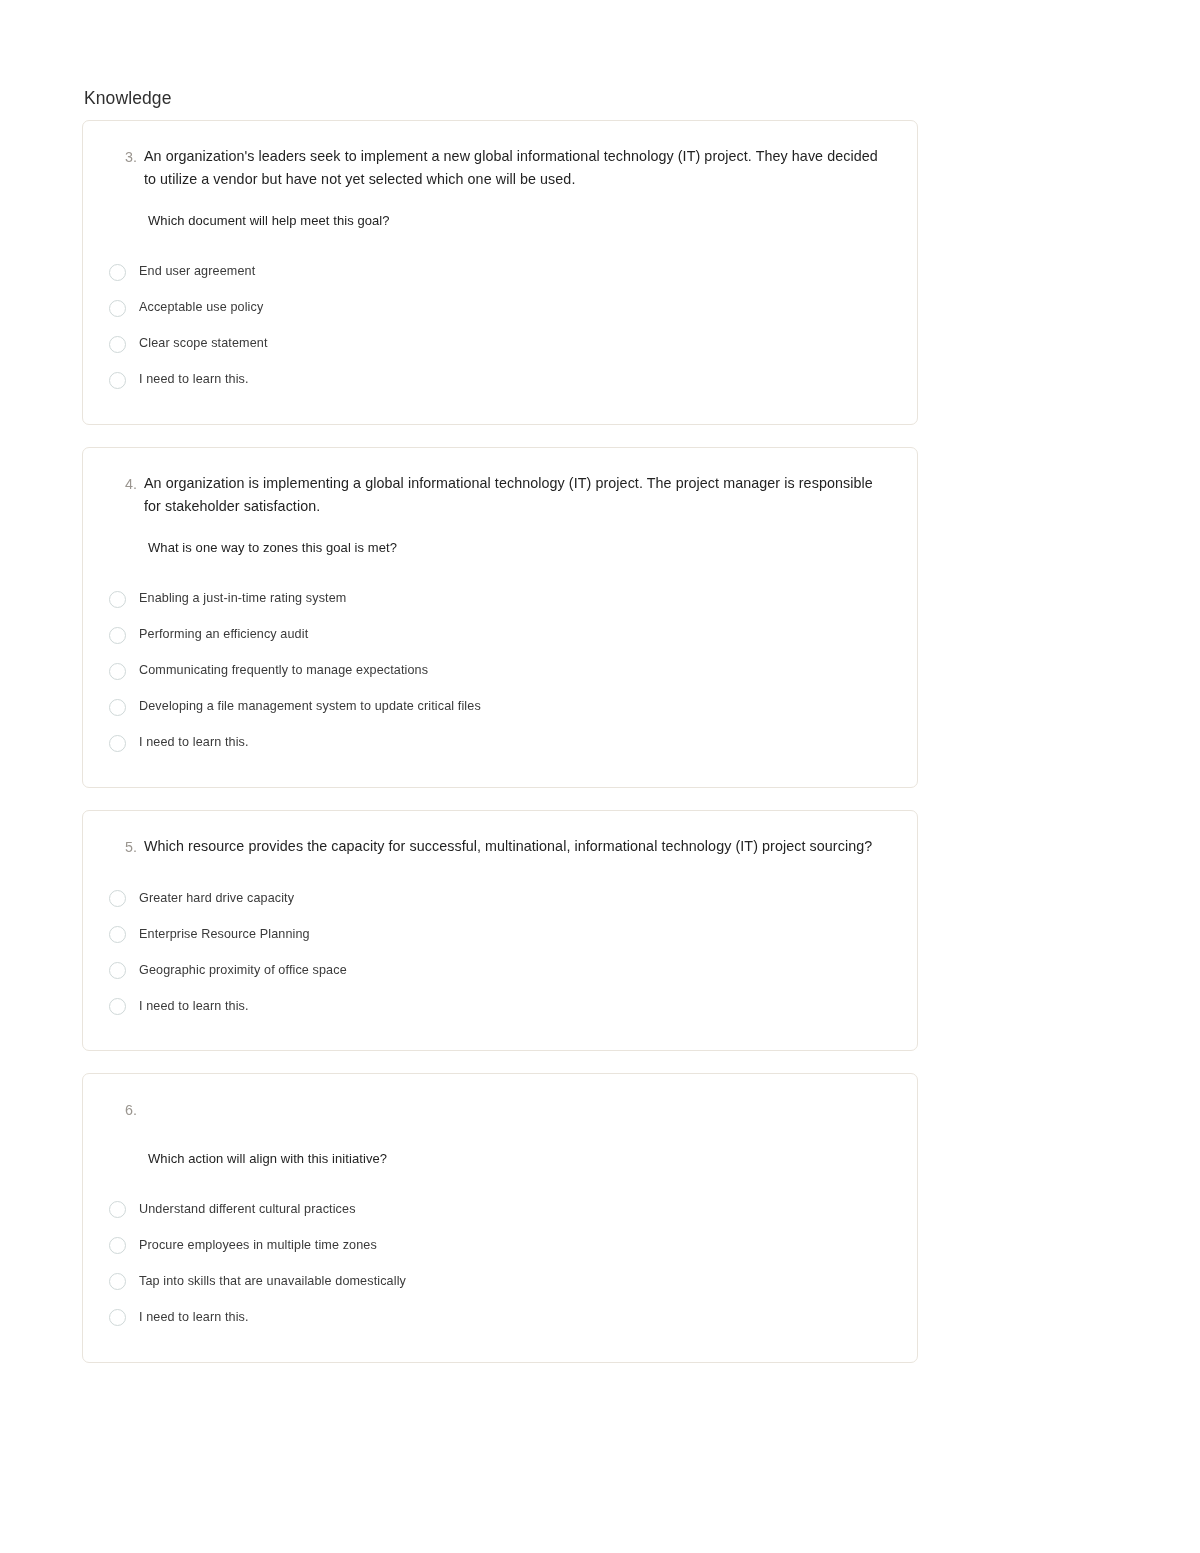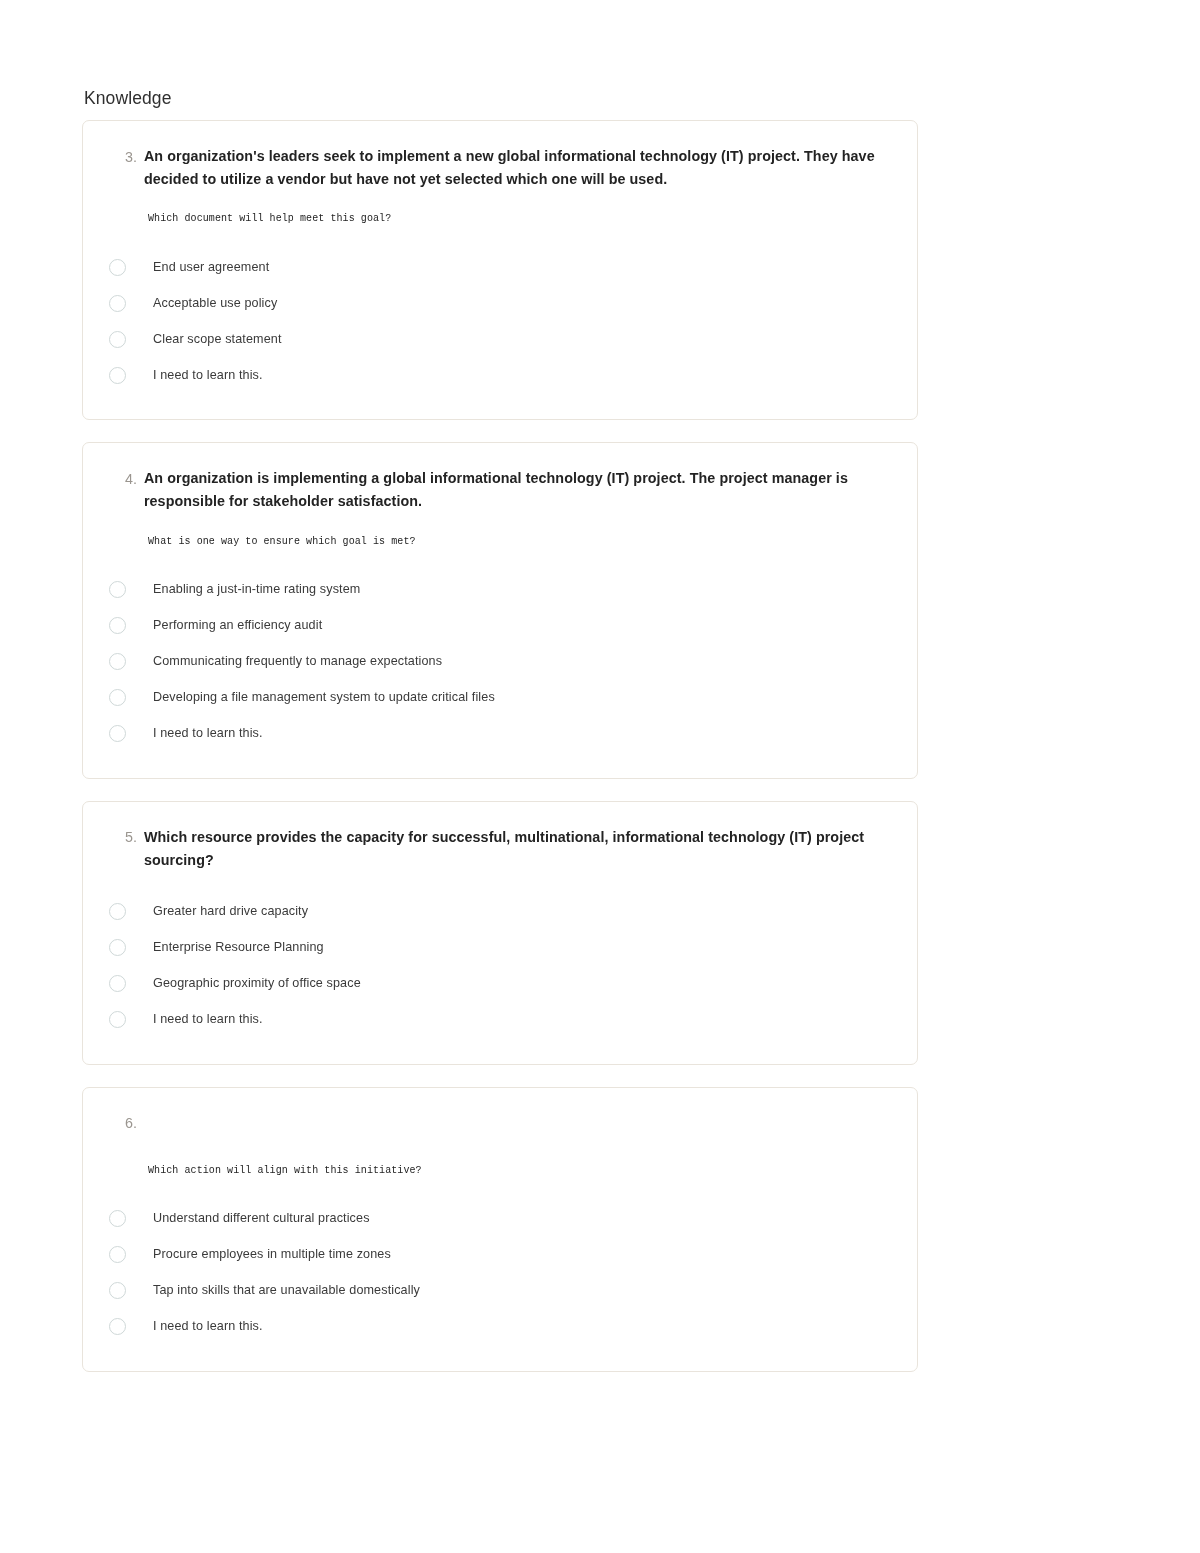--- a/index.html
+++ b/index.html
@@ -48,41 +48,39 @@
     color: #9a958f;
     line-height: 1.55;
     flex: 0 0 auto;
     padding-top: 0.5px;
   }
   .q-text {
     font-size: 14.3px;
     color: #232323;
     line-height: 1.62;
     letter-spacing: 0.08px;
-    font-weight: bold;
   }
   .q-sub {
-    font-size: 10px;
+    font-size: 13px;
     color: #232323;
     line-height: 1.6;
     letter-spacing: 0.08px;
     margin-top: 20px;
     padding-left: 39px;
-    font-family: Liberation Mono, monospace;
   }
   .q-sub.tall {
     margin-top: 28px;
   }
   .options {
     margin-top: 22px;
   }
   .option {
     display: flex;
     align-items: center;
-    gap: 27px;
+    gap: 13px;
     height: 36px;
   }
   .radio {
     flex: 0 0 auto;
     width: 17px;
     height: 17px;
     border: 1px solid #cfd8d8;
     border-radius: 50%;
     background: #ffffff;
     box-sizing: border-box;
@@ -125,21 +123,21 @@
             <span class="radio"></span>
             <span class="opt-label">I need to learn this.</span>
           </label>
         </div>
       </div>
       <div class="card">
         <div class="q-head">
           <span class="q-num">4.</span>
           <span class="q-text">An organization is implementing a global informational technology (IT) project. The project manager is responsible for stakeholder satisfaction.</span>
         </div>
-        <div class="q-sub">What is one way to ensure which goal is met?</div>
+        <div class="q-sub">What is one way to zones this goal is met?</div>
         <div class="options">
           <label class="option">
             <span class="radio"></span>
             <span class="opt-label">Enabling a just-in-time rating system</span>
           </label>
           <label class="option">
             <span class="radio"></span>
             <span class="opt-label">Performing an efficiency audit</span>
           </label>
           <label class="option">

